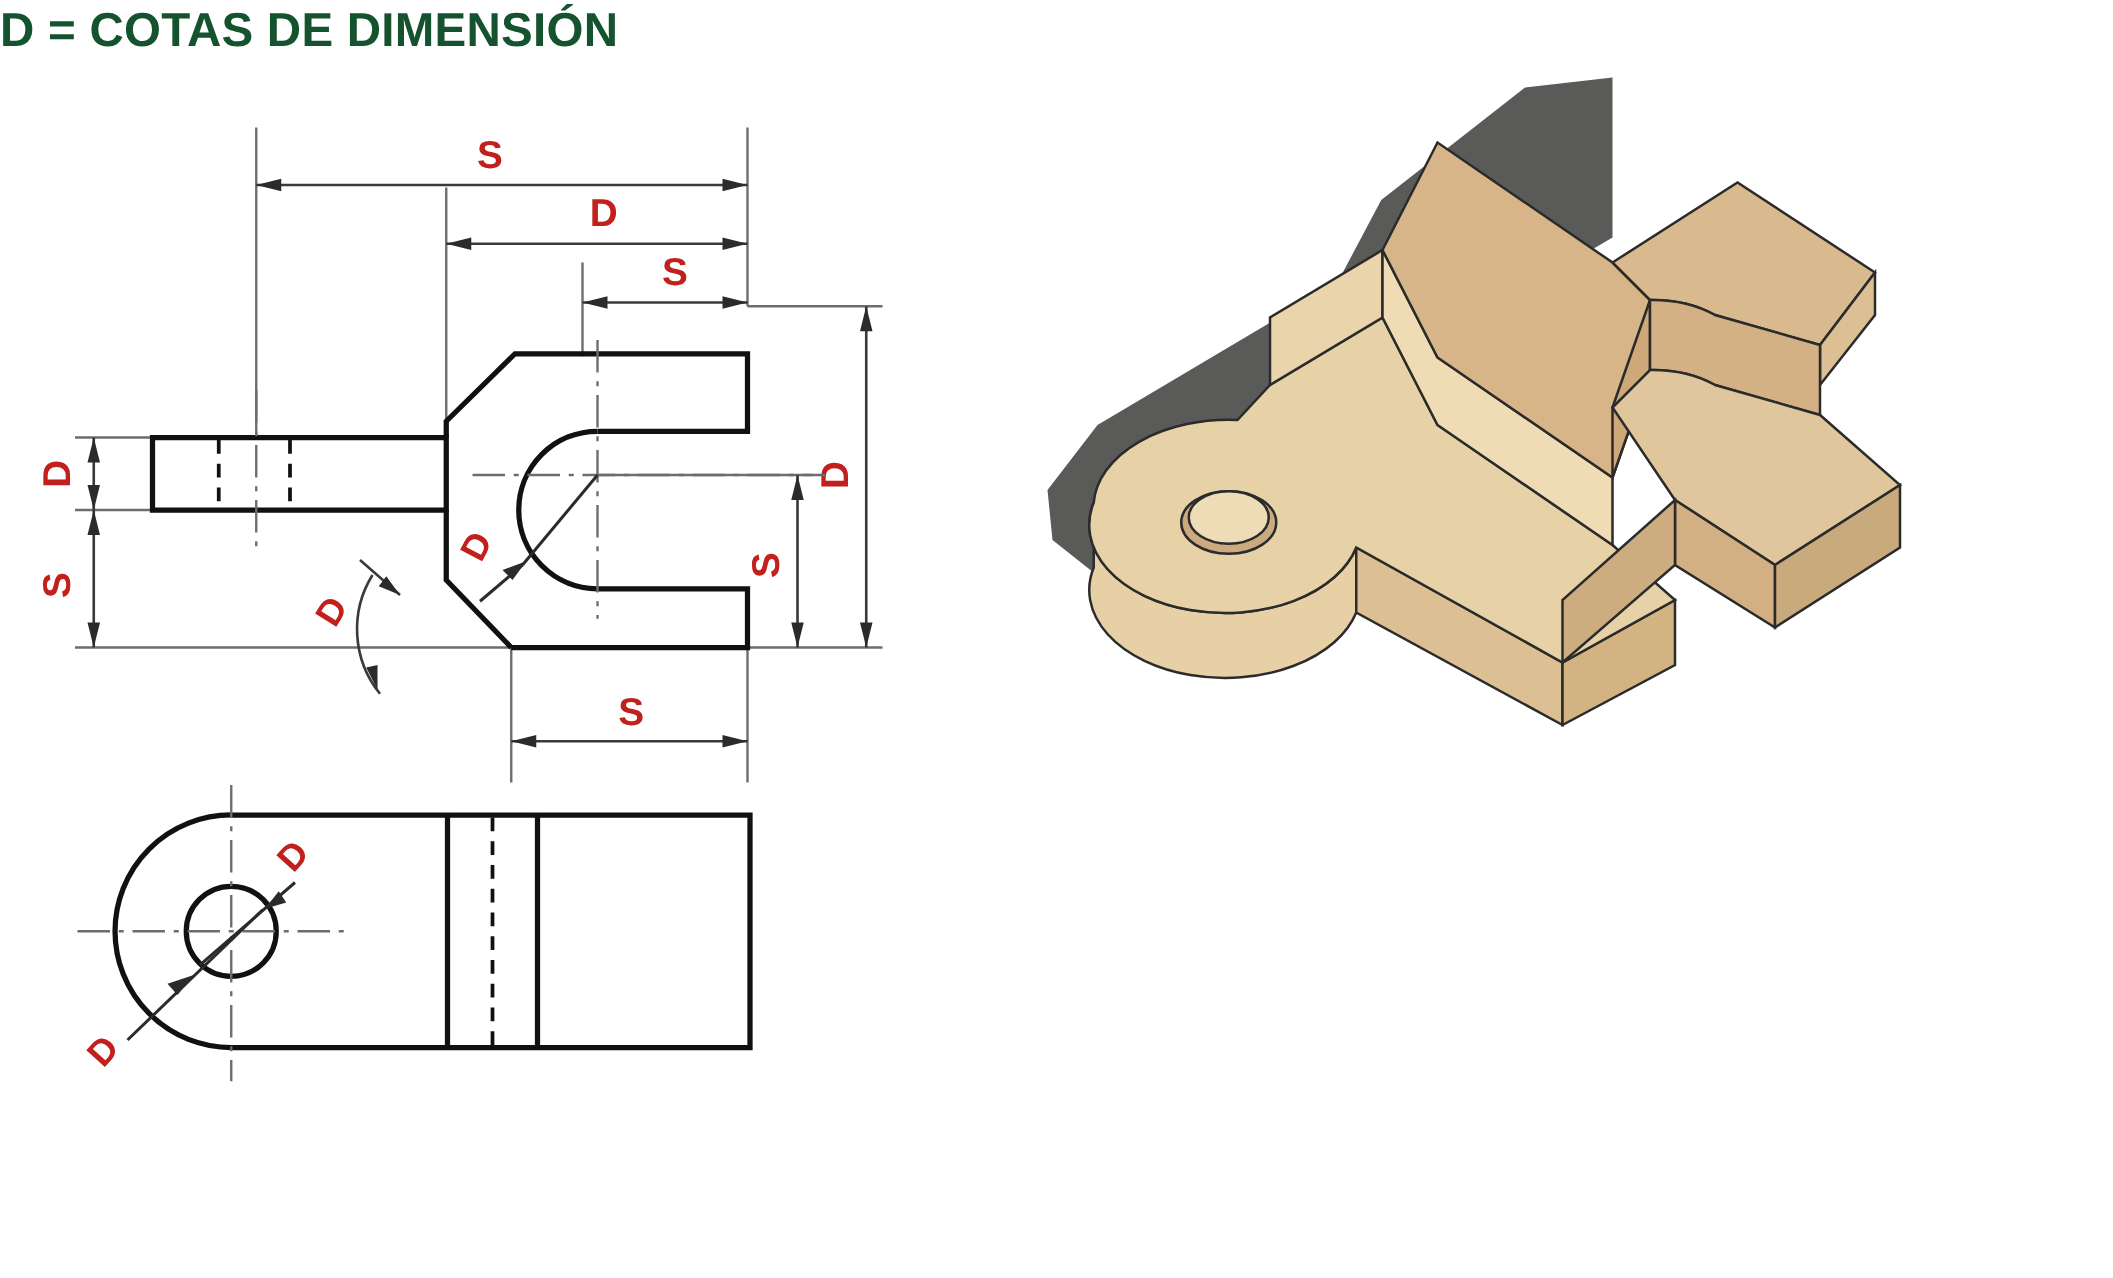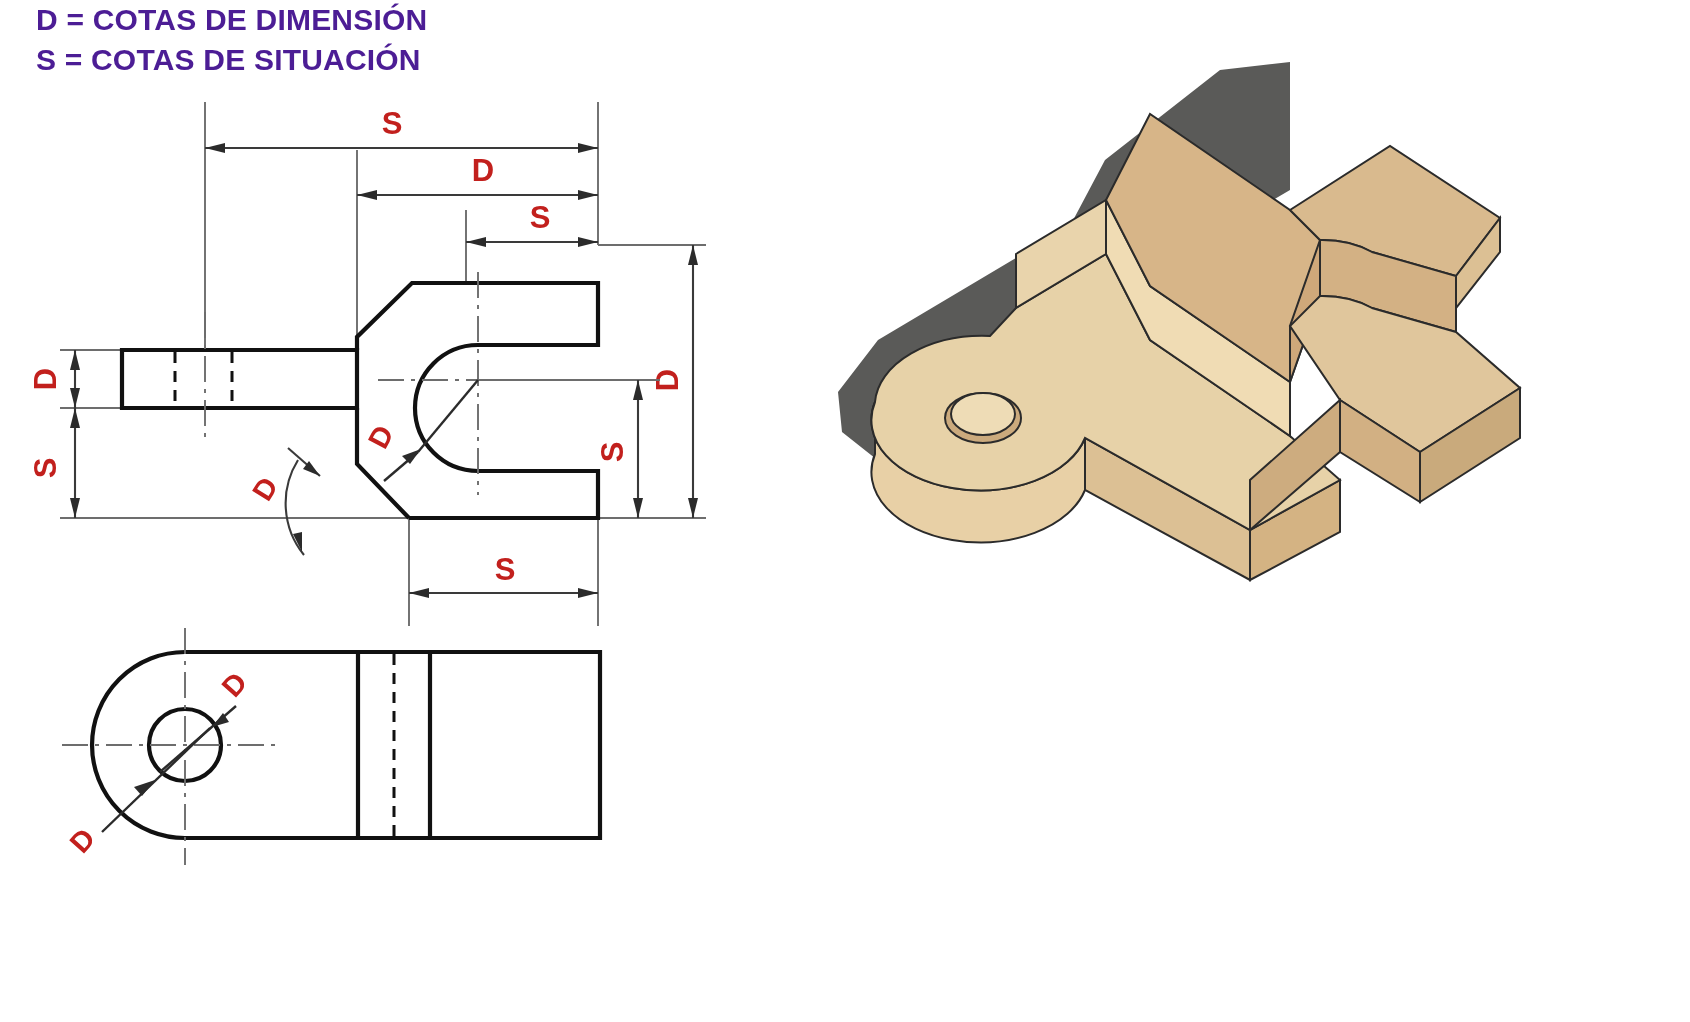--- a/index.html
+++ b/index.html
@@ -36,28 +36,27 @@
     font-family:"Liberation Sans", sans-serif;
     font-weight:bold;
     font-size:31px;
     text-anchor:middle;
     dominant-baseline:middle;
   }
   .dlabel.sm{font-size:29px;}
 
   
   #legend{
-    color:#4c1d95;
+    color:#14532d;
     font-family:"Liberation Sans", sans-serif;
     font-weight:bold;
-    font-size:30px;
+    font-size:38px;
     line-height:1.32;
     letter-spacing:.2px;
     white-space:nowrap;
-    padding-left:36px;
   }
   #legend div{margin:0;padding:0;}
 </style>
 </head>
 <body>
 
 <div class="stage">
 
   <div class="panel" id="ortho-main">
     <svg width="780" height="580" viewBox="0 0 780 580">
@@ -316,16 +315,15 @@
         <path fill="#cdac7f" stroke="#2b2b2b" stroke-width="2" d="M 520,360 L 520,412 L 430,490 L 430,440 Z"></path>
 
         <ellipse cx="163" cy="378" rx="38" ry="25" fill="#cbaa7d" stroke="#2b2b2b" stroke-width="2"></ellipse>
         <ellipse cx="163" cy="374" rx="32" ry="21" fill="#eedcb6" stroke="#2b2b2b" stroke-width="2"></ellipse>
       </g>
     </svg>
   </div>
 
   <div id="legend">
     <div>D = COTAS DE DIMENSIÓN</div>
-    <div>S = COTAS DE SITUACIÓN</div>
   </div>
 
 </div>
 
 </body></html>

